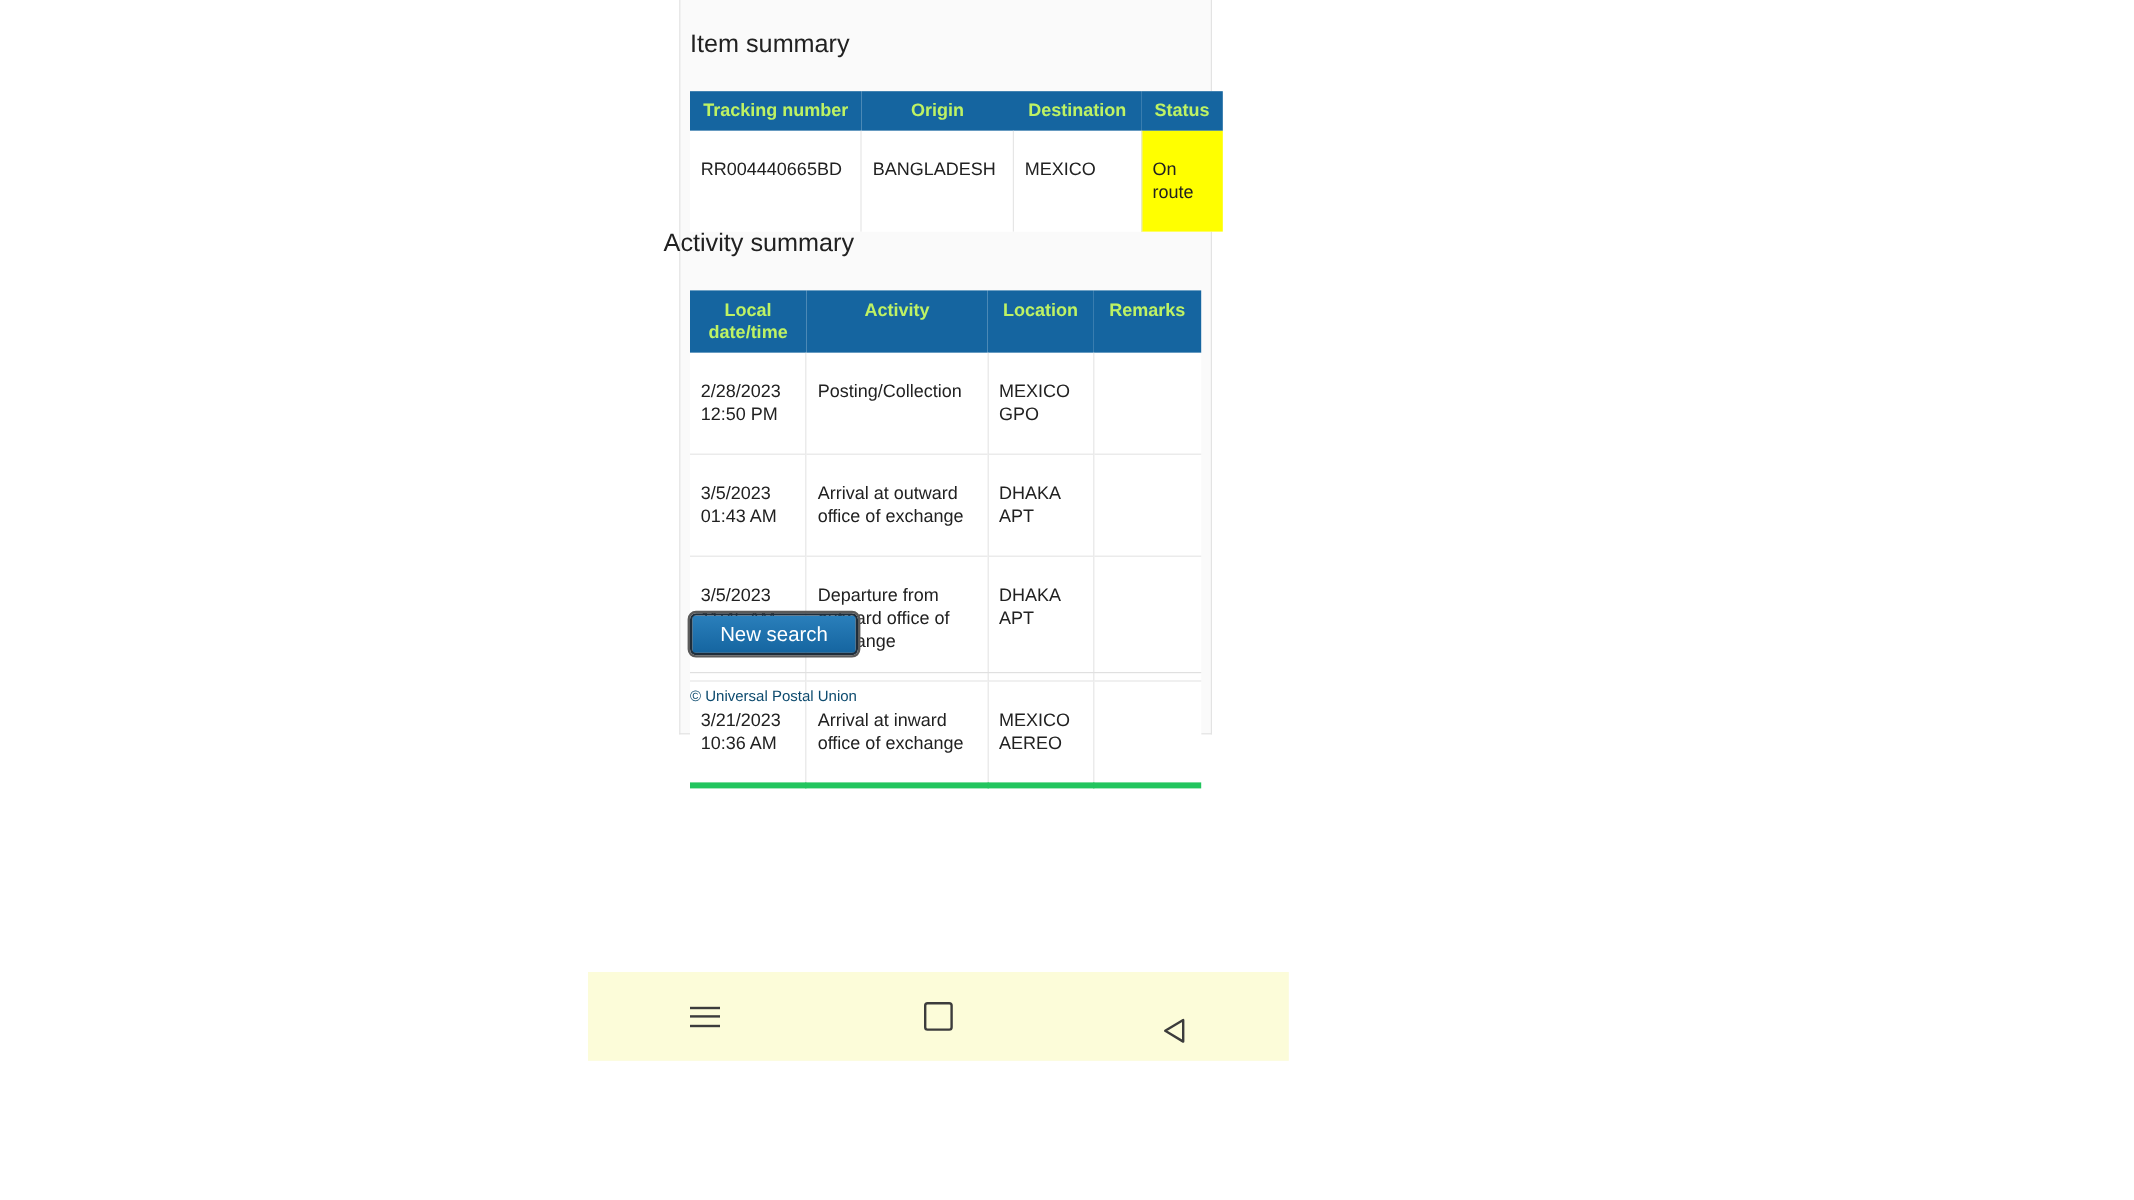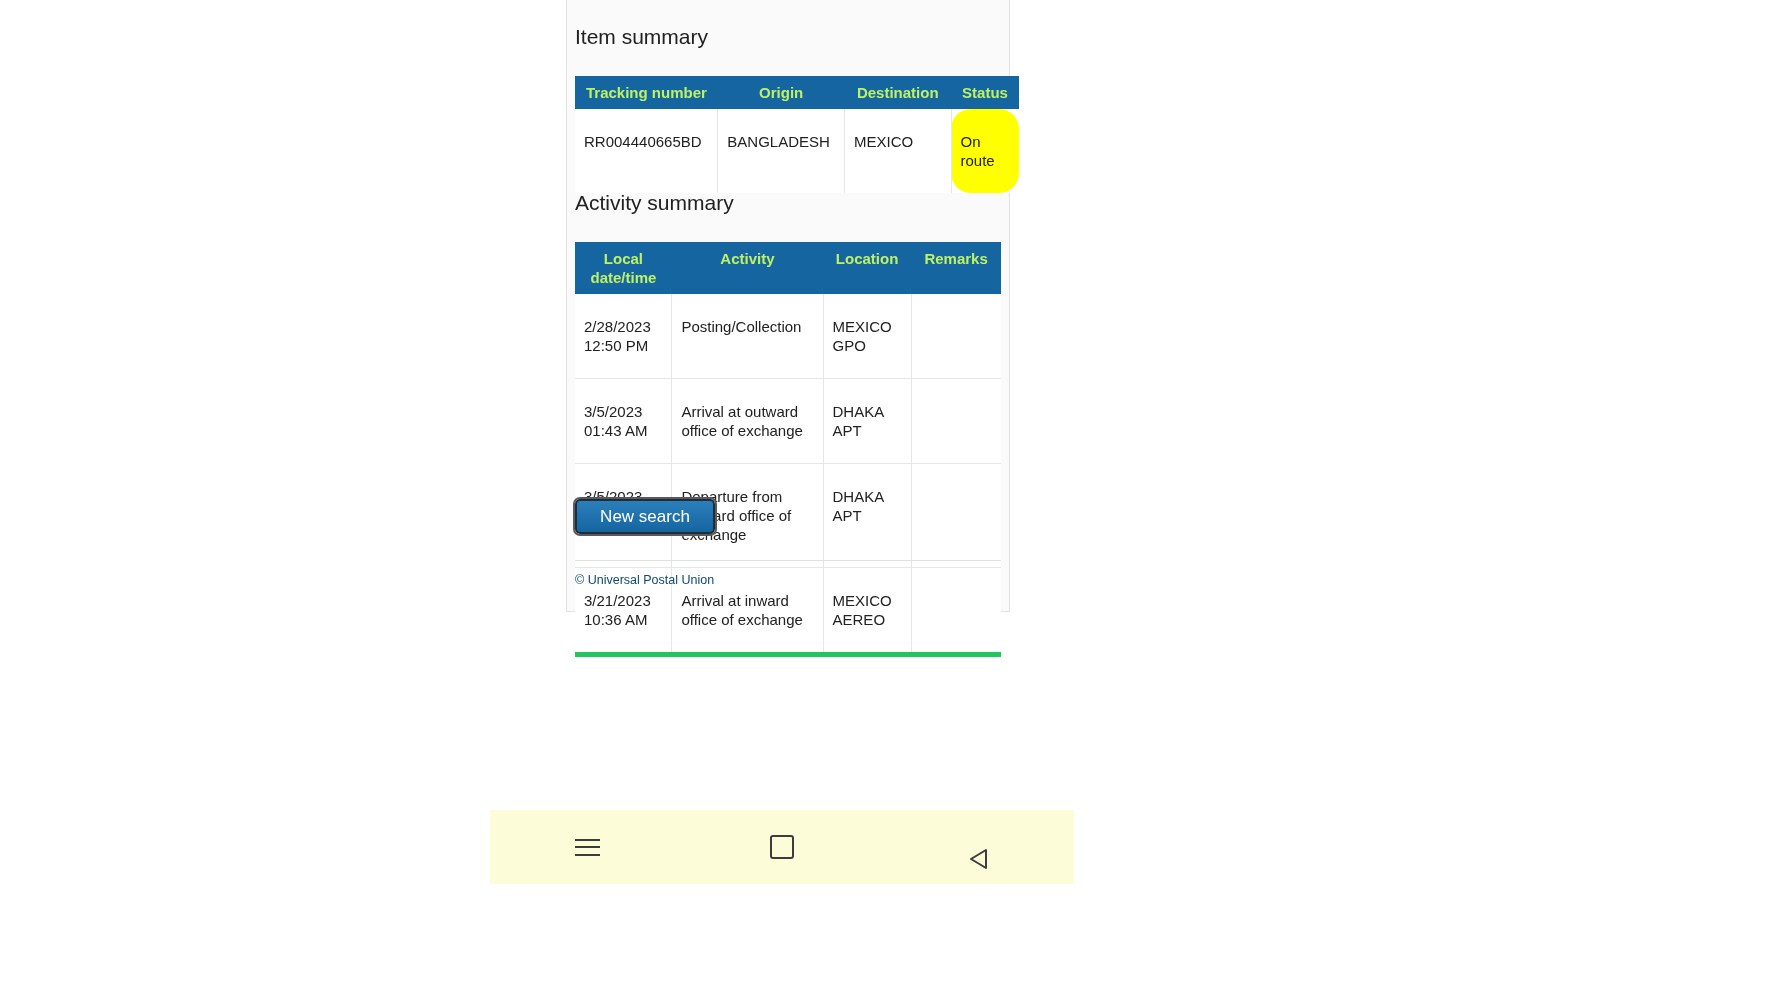--- a/index.html
+++ b/index.html
@@ -43,21 +43,21 @@
   }
 
   #item-summary-title {
     position: absolute;
     left: 575px;
     top: 24px;
   }
 
   #activity-summary-title {
     position: absolute;
-    left: 575px;
+    left: 553px;
     top: 190px;
   }
 
   
   table {
     border-collapse: collapse;
     font-size: 15px;
     color: #212121;
     background: #ffffff;
   }
@@ -91,21 +91,20 @@
     width: 444px;
   }
   #item-table th:nth-child(1) { width: 146px; }
   #item-table th:nth-child(2) { width: 125px; }
   #item-table th:nth-child(3) { width: 110px; }
   #item-table th:nth-child(4) { width: 63px; }
 
   .status-cell {
     background: #ffff00 !important;
     font-weight: normal;
-    border-radius: 20px;
   }
 
   #activity-table {
     position: absolute;
     left: 575px;
     top: 242px;
     width: 426px;
     border-bottom: 5px solid #22c55e;
   }
   #activity-table th:nth-child(1) { width: 100px; }
@@ -116,21 +115,21 @@
   #activity-table tbody tr td {
     border-top: 1px solid #e6e6e6;
     margin-top: 24px;
   }
   #activity-table tbody tr:first-child td { border-top: none; }
 
   
   .new-search-btn {
     position: absolute;
     left: 575px;
-    top: 499px;
+    top: 511px;
     width: 140px;
     height: 35px;
     background: linear-gradient(#2a7fbb, #1565a0);
     border: 2px solid #1f2d3a;
     border-radius: 5px;
     color: #ffffff;
     font-size: 17px;
     font-family: "Liberation Sans", sans-serif;
     cursor: pointer;
     padding: 0;

